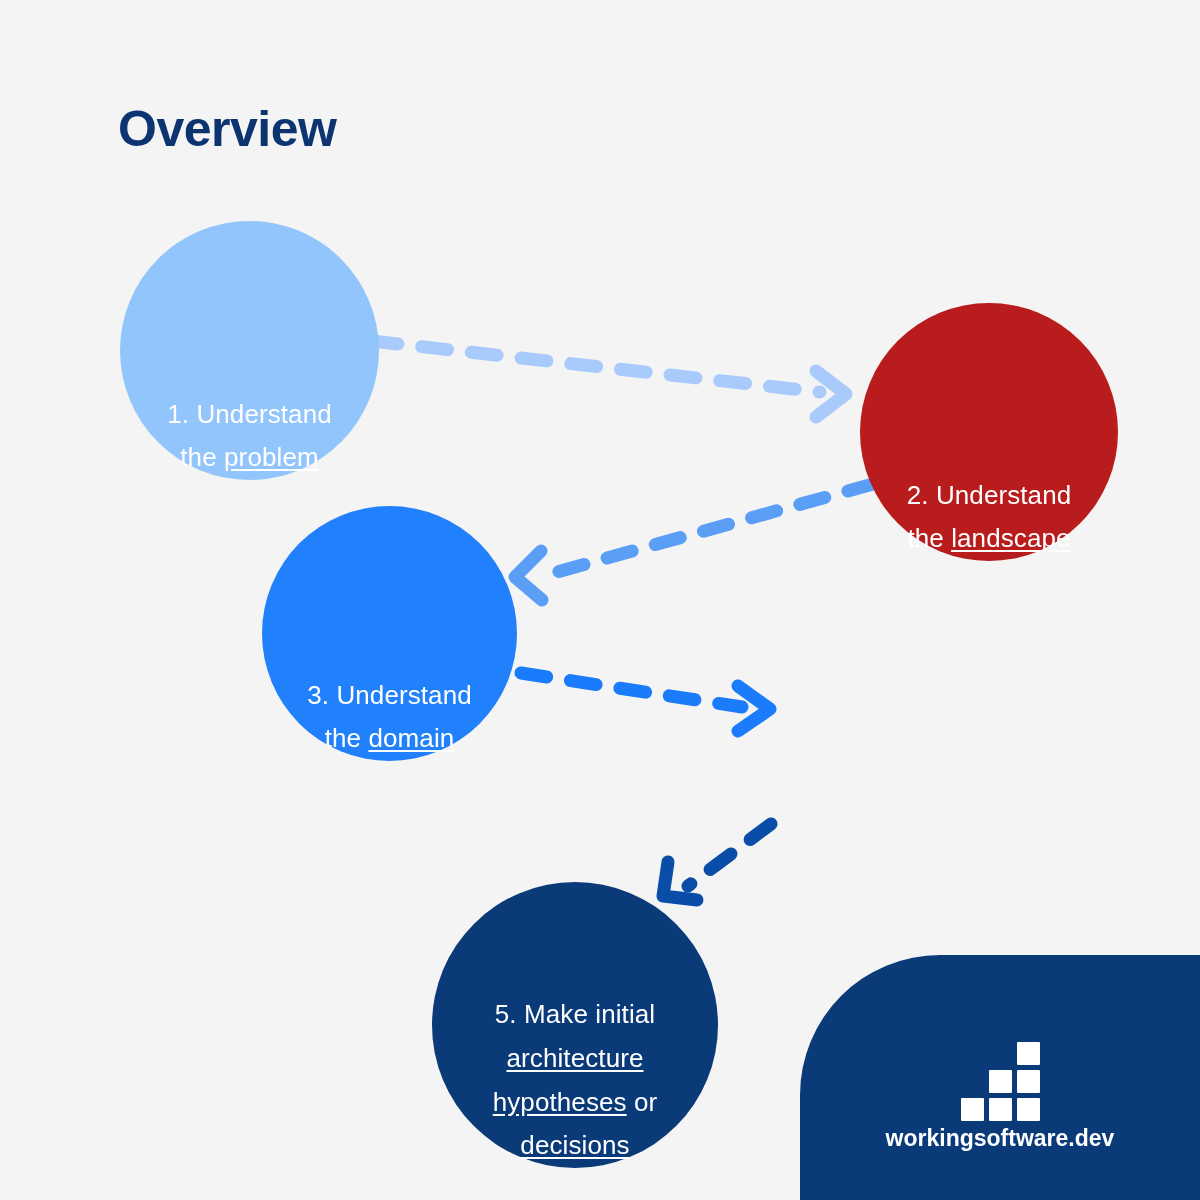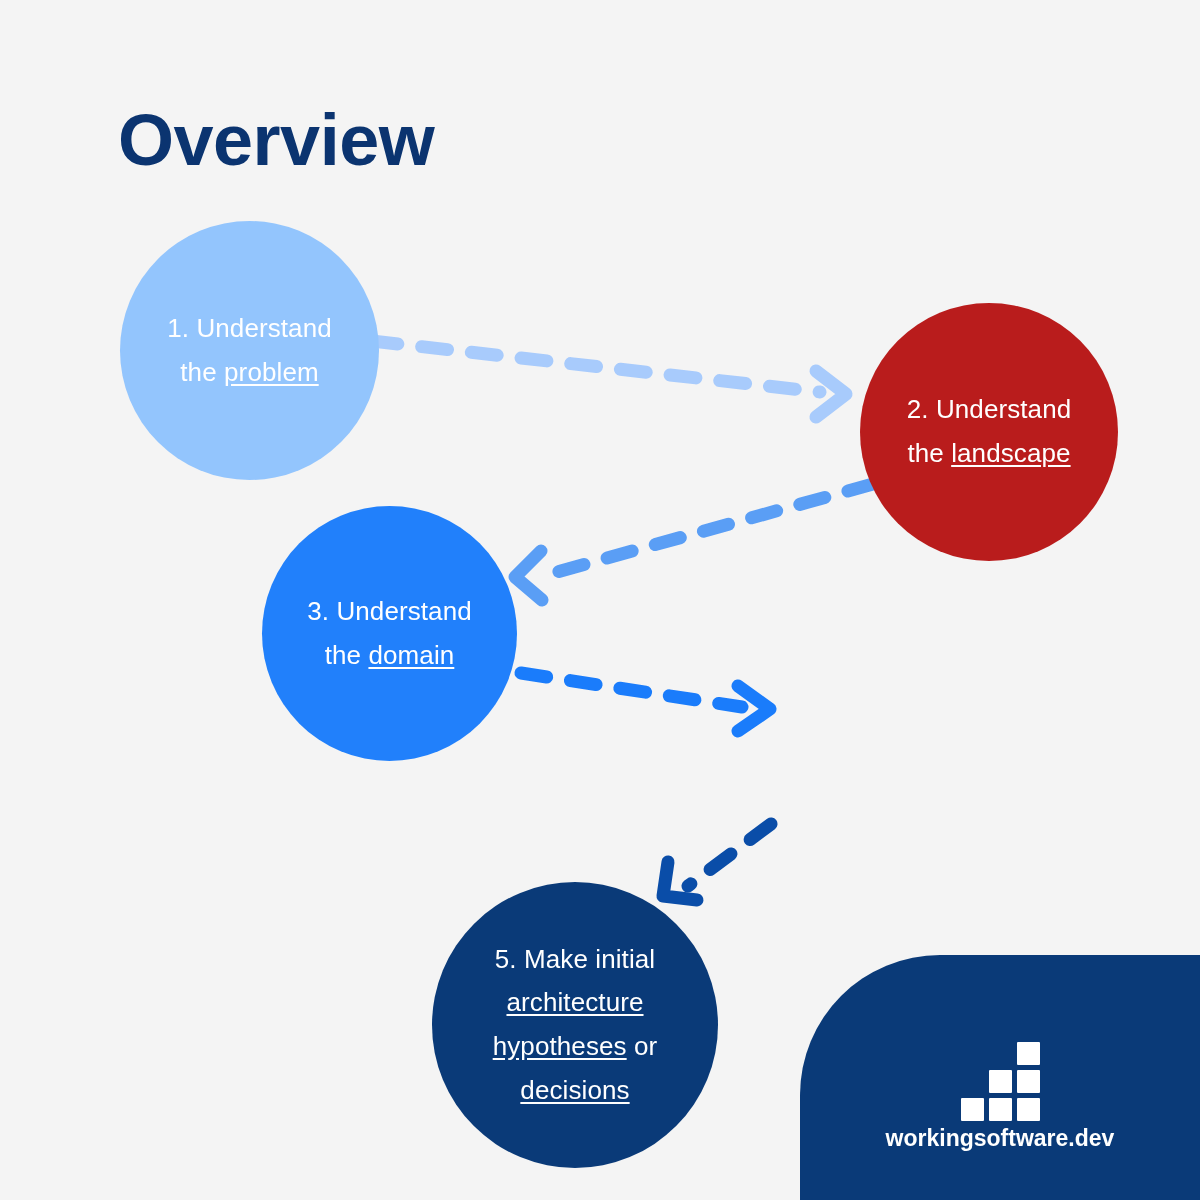--- a/index.html
+++ b/index.html
@@ -21,21 +21,21 @@
     width: 1200px;
     height: 1200px;
     background: #f4f4f4;
   }
 
   
   .page-title {
     position: absolute;
     left: 118px;
     top: 104px;
-    font-size: 72px;
+    font-size: 50px;
     font-weight: 700;
     letter-spacing: -0.5px;
     color: #0b3470;
     line-height: 1;
   }
 
   
   .arrows-layer {
     position: absolute;
     left: 0;
@@ -43,21 +43,21 @@
     width: 1200px;
     height: 1200px;
     pointer-events: none;
   }
 
   
   .node {
     position: absolute;
     border-radius: 50%;
     display: flex;
-    align-items: center;
+    align-items: flex-end;
     justify-content: center;
     box-sizing: border-box;
     color: #ffffff;
     text-align: center;
   }
   .node .node-label {
     display: block;
     font-size: 26px;
     line-height: 1.68;
     padding: 0 22px;

